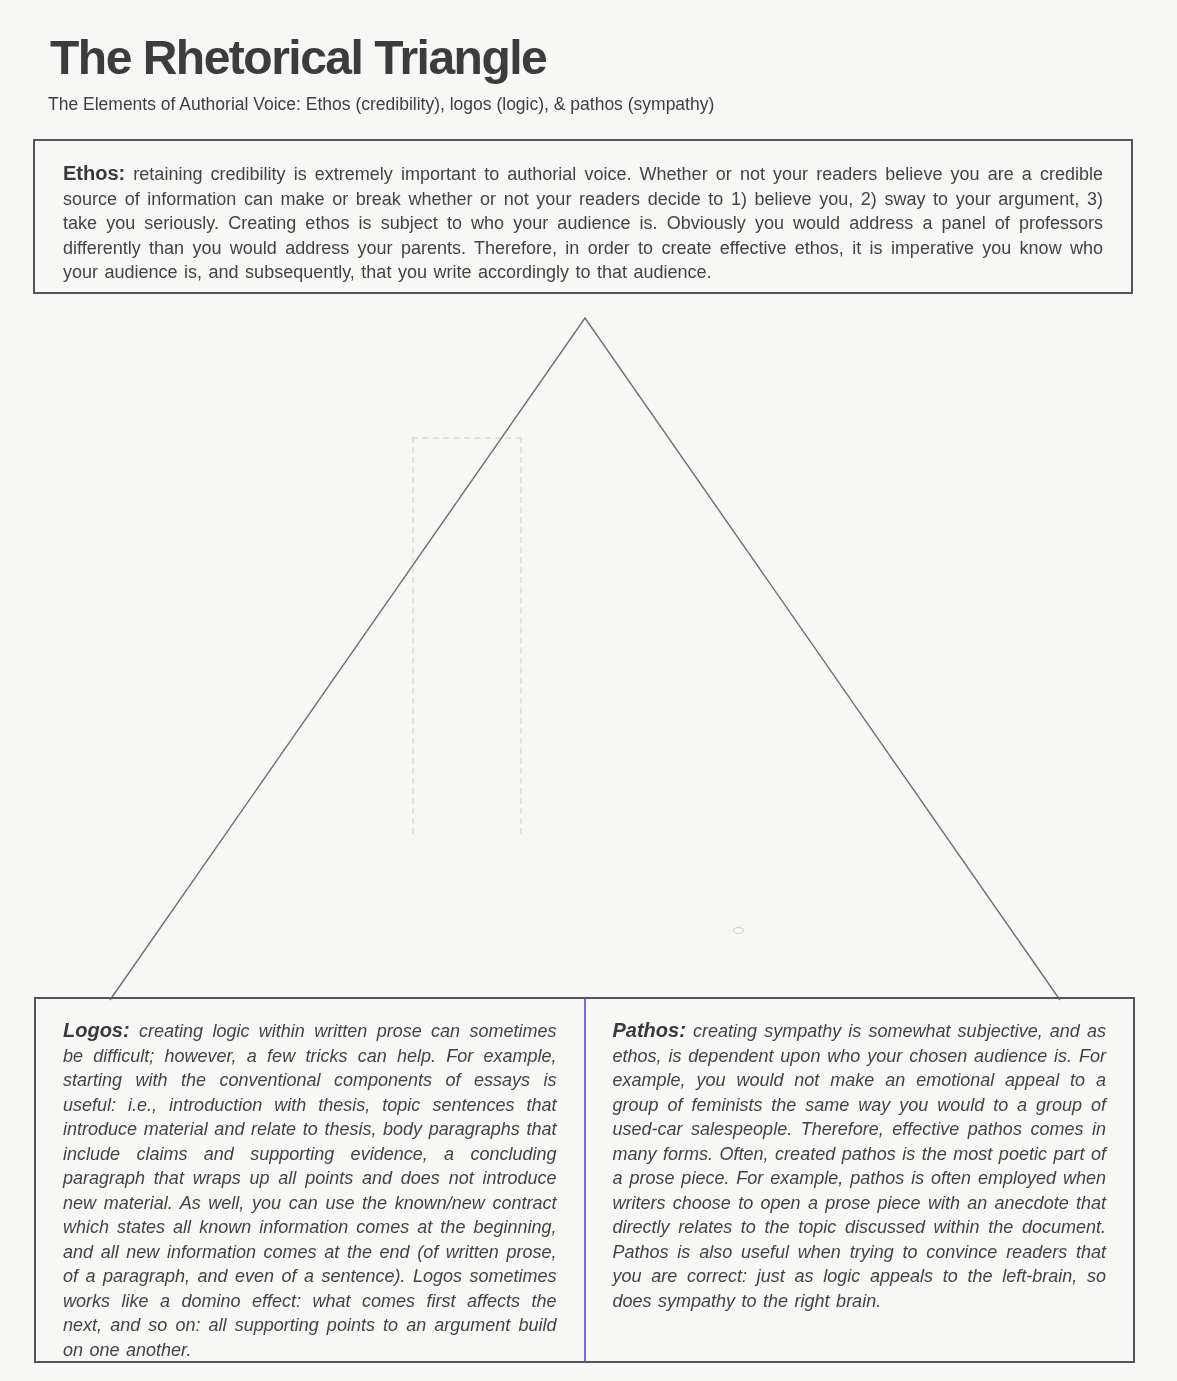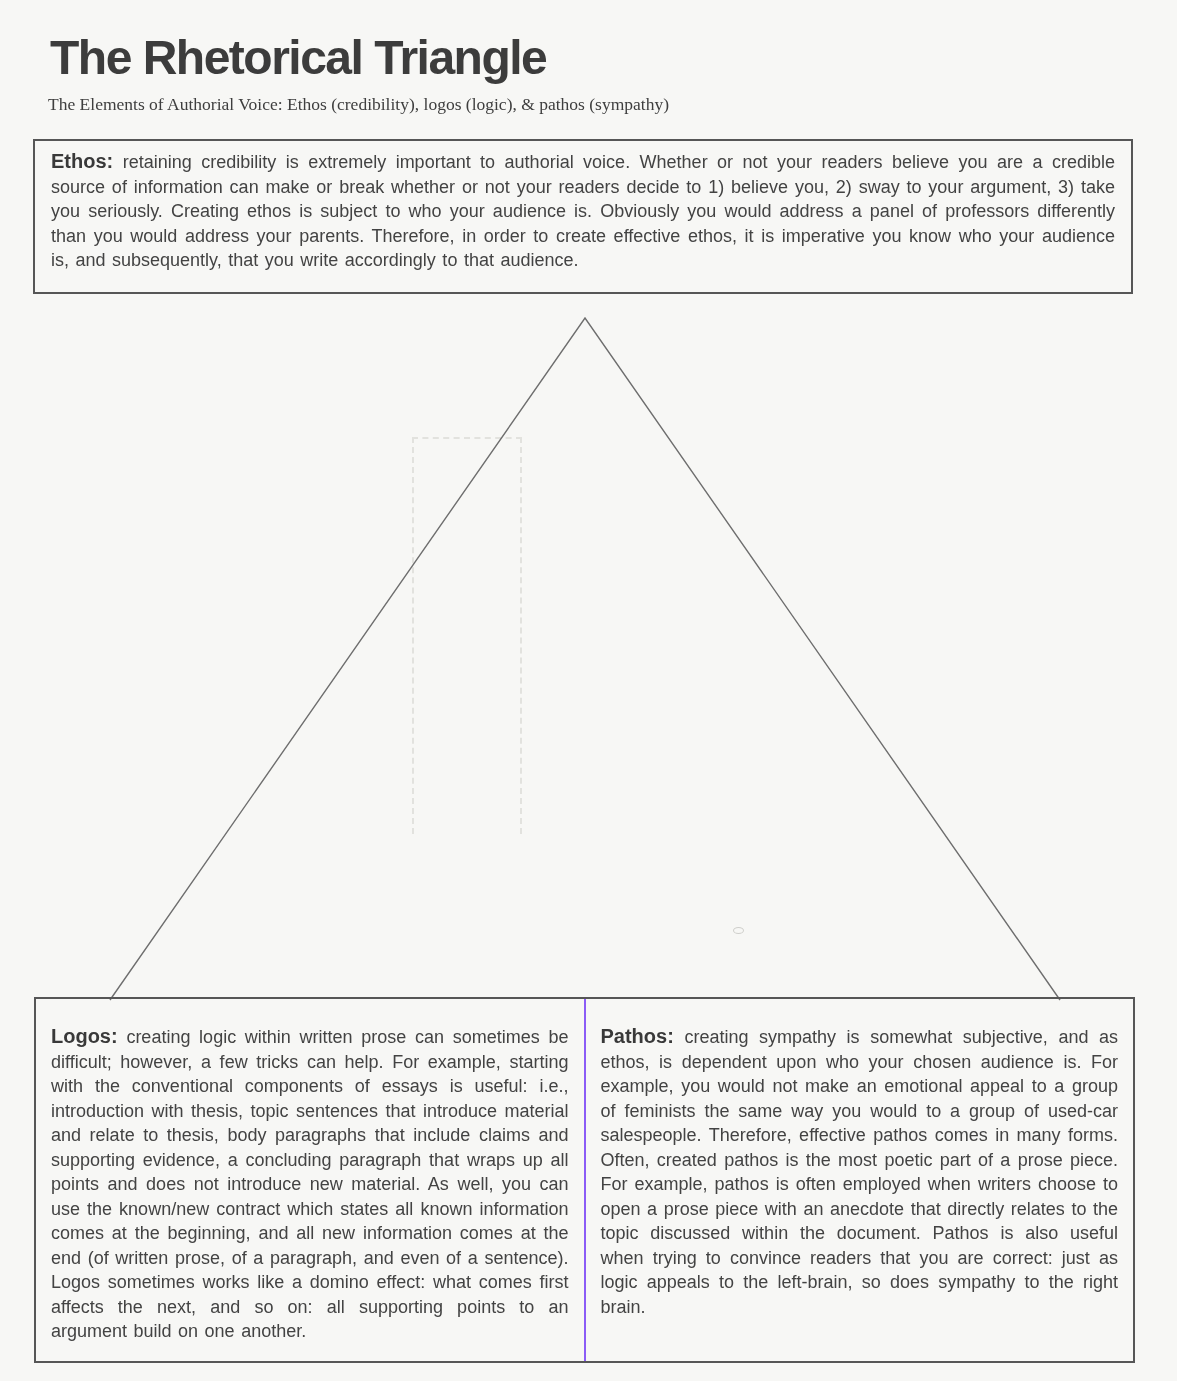--- a/index.html
+++ b/index.html
@@ -23,21 +23,20 @@
     color: #3c3c3c;
     white-space: nowrap;
   }
   .subtitle {
     position: absolute;
     left: 48px;
     top: 94px;
     font-size: 17.5px;
     color: #3e3e3e;
     white-space: nowrap;
-    font-family: Liberation Serif, serif;
   }
   .panel {
     position: absolute;
     box-sizing: border-box;
     border: 2px solid #565656;
     background: transparent;
     z-index: 2;
   }
   .ethos-panel {
     left: 33px;
@@ -50,25 +49,26 @@
     left: 34px;
     top: 997px;
     width: 1101px;
     height: 366px;
     display: flex;
     align-items: stretch;
   }
   .cell {
     flex: 1 1 0;
     box-sizing: border-box;
-    padding: 21px 11px;
+    padding: 3px 11px;
+    font-style: italic;
   }
   .cell + .cell { border-left: 2px solid #8b5cf6; }
   p.body-text {
-    margin: 4px;
+    margin: 16px;
     font-size: 18px;
     line-height: 24.5px;
     text-align: justify;
     color: #434343;
     word-spacing: 1.5px;
   }
   .term {
     font-weight: bold;
     font-size: 20px;
     color: #393939;

